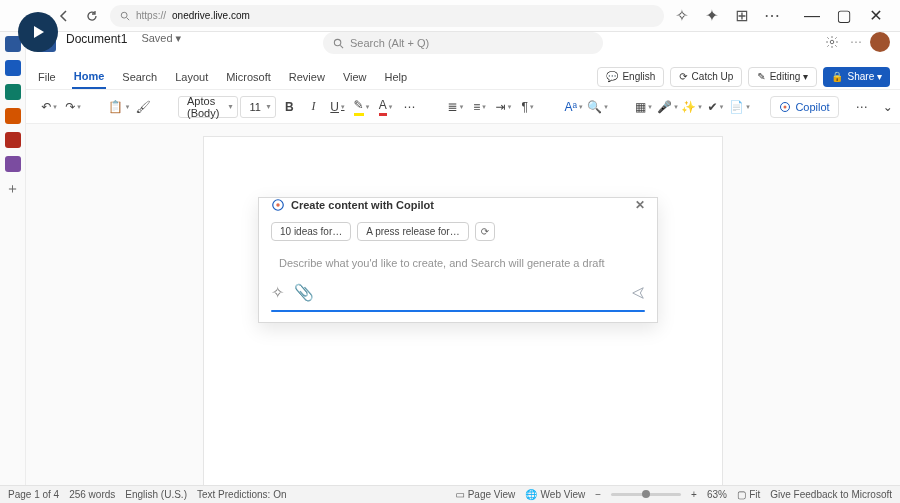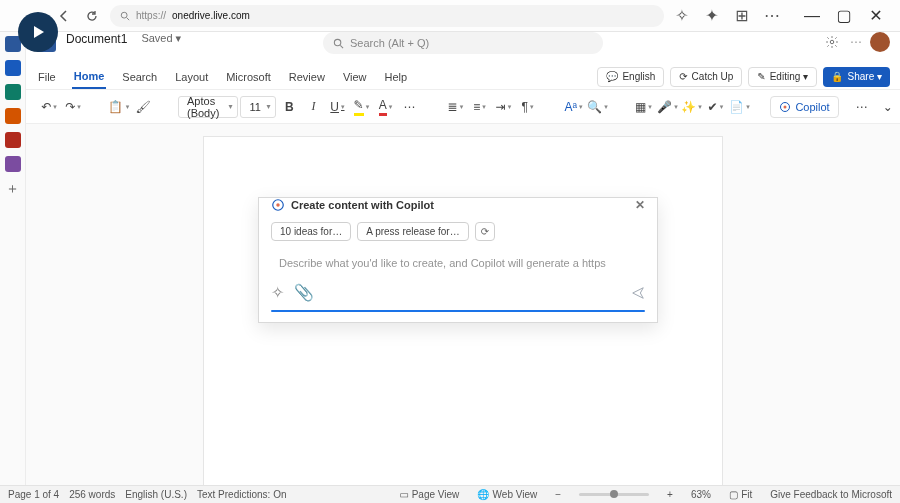--- a/index.html
+++ b/index.html
@@ -68,21 +68,21 @@
   .chip.refresh { padding:3px 5px; color:#666;}
   .cc-input { width:100%; height:28px; padding:0 8px; font-size:11px; color:#333; display:flex; align-items:center; background:#fff;}
   .cc-input::placeholder { color:#a0a0a0;}
   .cc-input.placeholder { color:#949494; }
   .cc-bottom { display:flex; align-items:center; padding-top:6px; gap:10px;}
   .cc-bottom .send { margin-left:auto; color:#9aa2ad;}
   .cc-rule { height:2px; background:#1a73e8; margin-top:8px; border-radius:1px;}
 
   
   .status-bar { position:absolute; left:0; right:0; bottom:0; height:18px; background:#f3f3f3; border-top:1px solid #e3e3e3; display:flex; align-items:center; padding:0 8px; font-size:10px; color:#555; gap:10px;}
-  .status-right { margin-left:auto; display:flex; align-items:center; gap:18px;}
+  .status-right { margin-left:auto; display:flex; align-items:center; gap:10px;}
   .zoom-track { width:70px; height:3px; background:#d0d0d0; border-radius:2px; position:relative;}
   .zoom-track::after { content:""; position:absolute; left:50%; top:-3px; width:8px; height:8px; background:#888; border-radius:50%; transform:translateX(-50%);}
   svg { display:block; }
 </style>
 </head>
 <body>
 
 <div class="play-overlay">
   <svg width="16" height="16" viewBox="0 0 16 16">
       <polygon points="4,2 14,8 4,14" fill="#fff"></polygon>
@@ -247,21 +247,21 @@
               <circle cx="12" cy="12" r="3" fill="#e06c4e"></circle>
             </svg>
           <span>Create content with Copilot</span>
           <span class="cc-close">✕</span>
         </div>
         <div class="cc-chips">
           <div class="chip">10 ideas for…</div>
           <div class="chip">A press release for…</div>
           <div class="chip refresh">⟳</div>
         </div>
-        <div class="cc-input placeholder">Describe what you'd like to create, and Copilot will generate a https</div>
+        <div class="cc-input placeholder">Describe what you'd like to create, and Search will generate a draft</div>
         <div class="cc-bottom">
           <span style="color:#888;">✧</span>
           <span style="color:#888;">📎</span>
           <span class="send">
             <svg width="14" height="14" viewBox="0 0 24 24">
                 <path d="M3 12l18-9-5 9 5 9z" fill="none" stroke="#9aa2ad" stroke-width="1.6"></path>
               </svg>
           </span>
         </div>
         <div class="cc-rule"></div>

